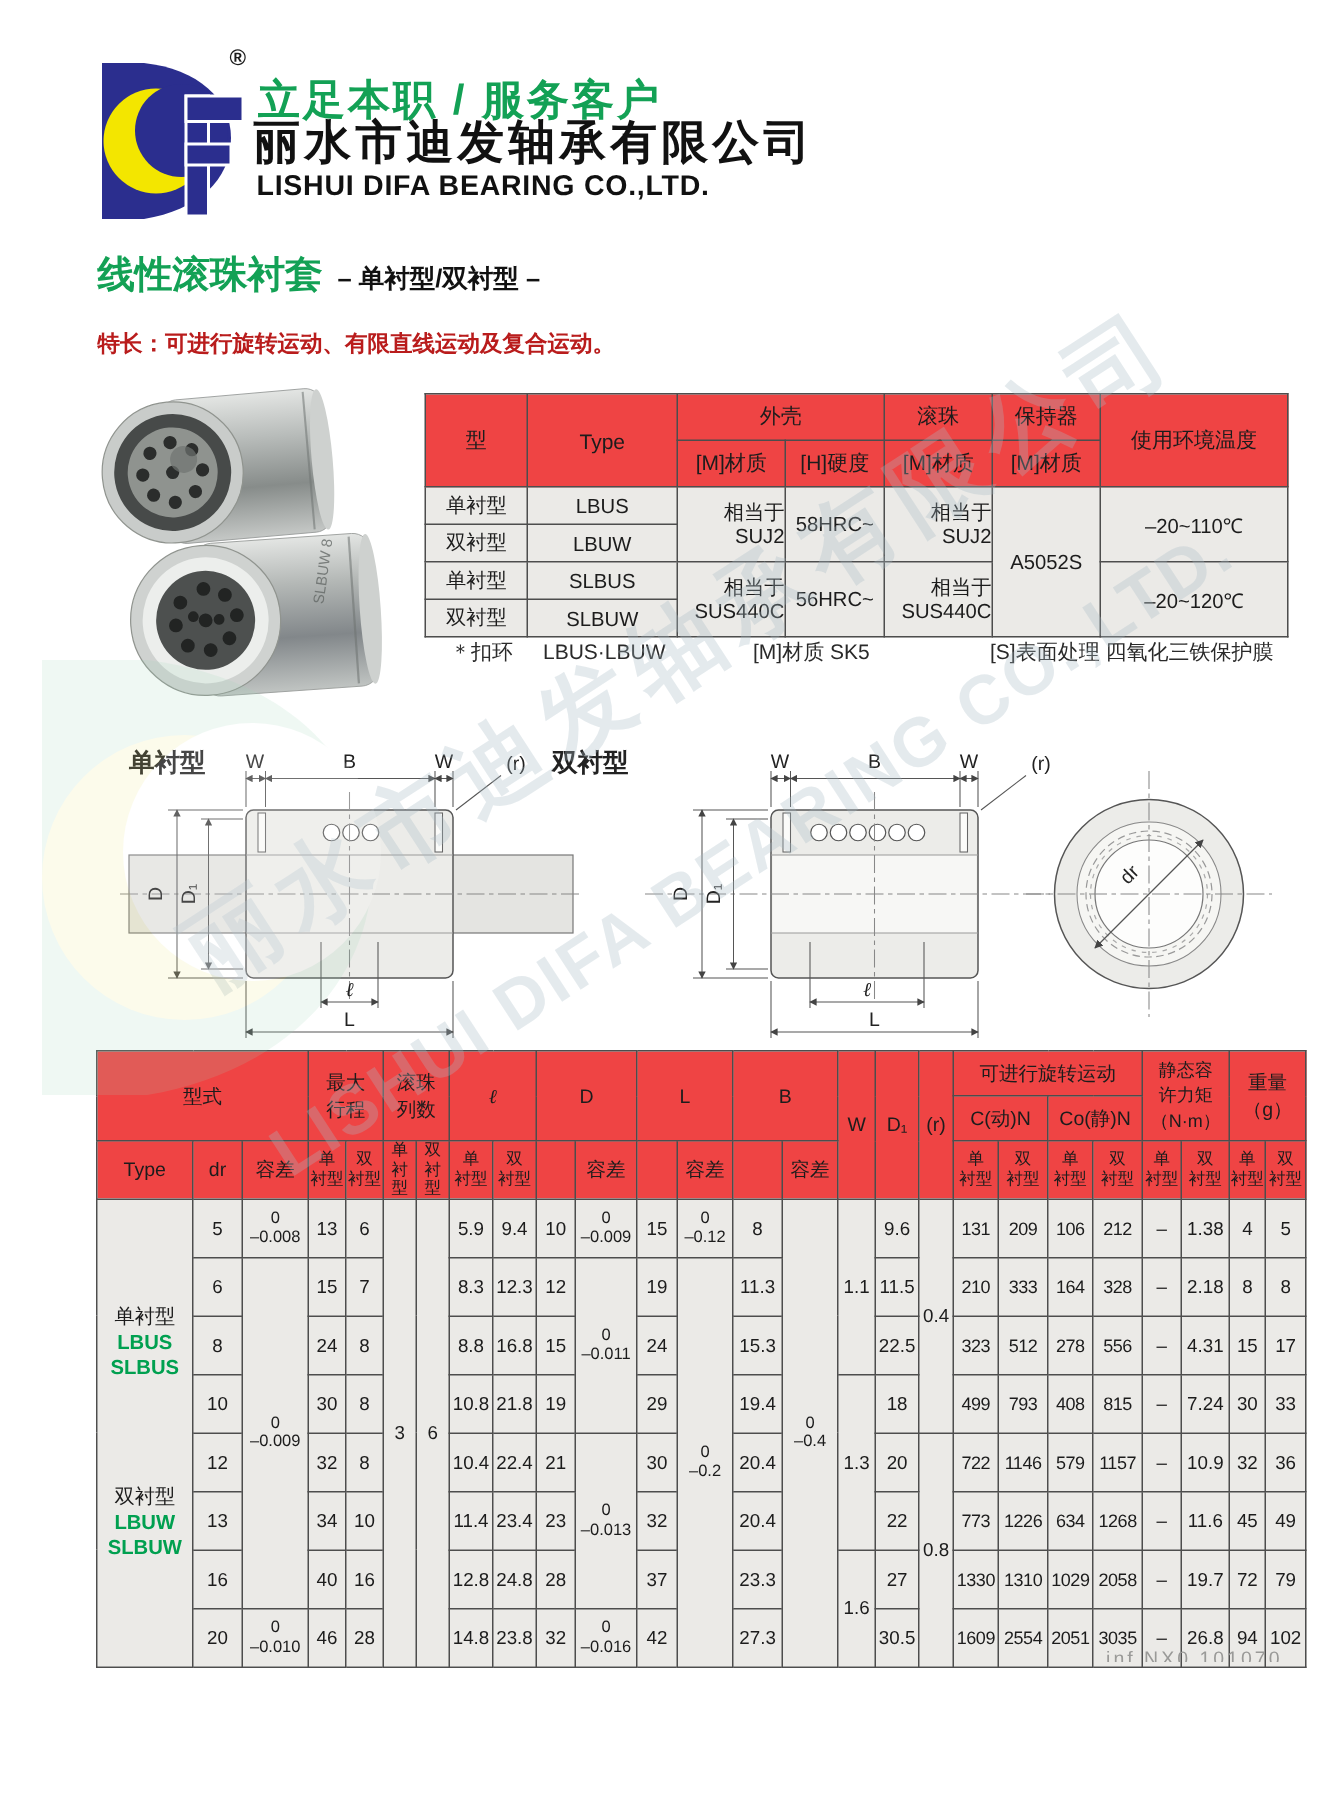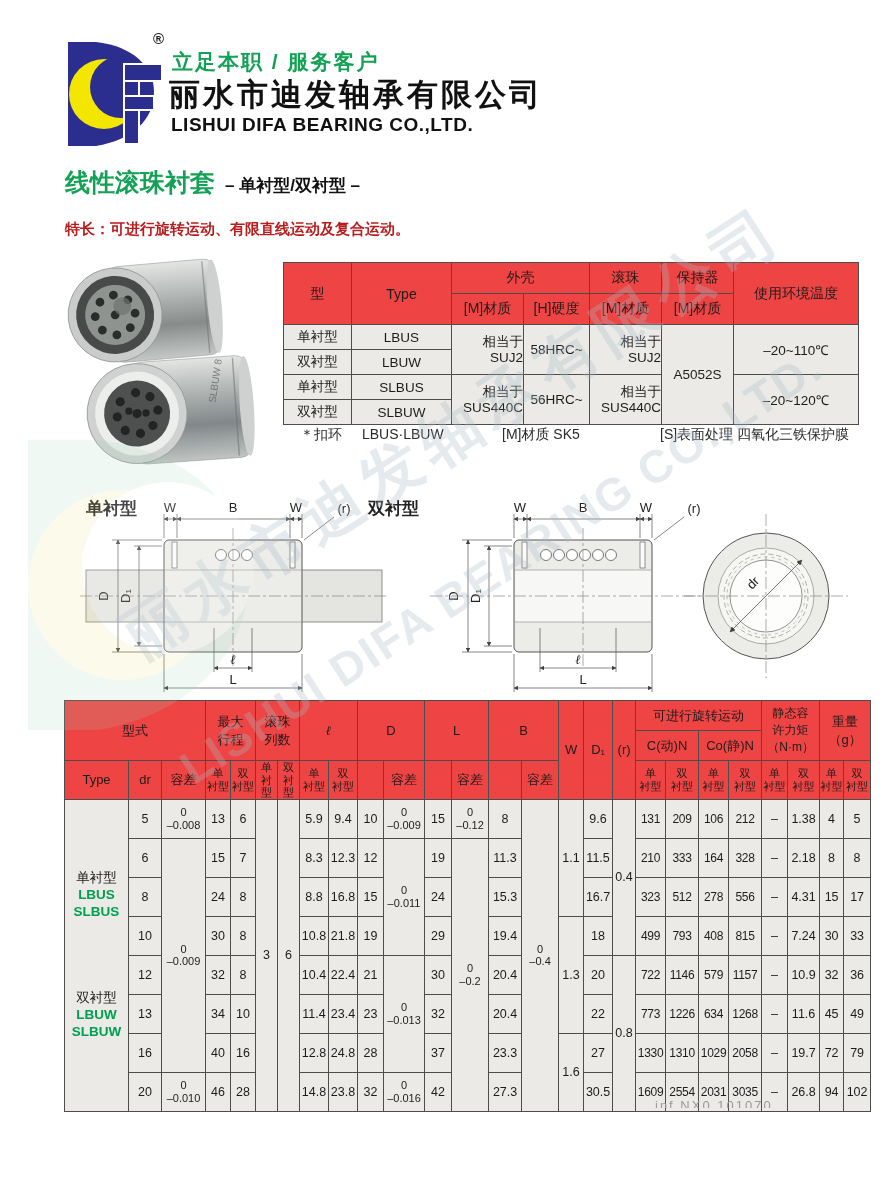--- a/index.html
+++ b/index.html
@@ -4,21 +4,21 @@
 <style>
   html,body{margin:0;padding:0;background:#ffffff;}
   body{font-family:"Liberation Sans", sans-serif; color:#1c1c1c;}
   #page{position:relative;width:884px;height:1200px;background:#ffffff;overflow:hidden;}
   .abs{position:absolute;}
   .pre{white-space:pre-line;}
   .modelgreen{color:#00a050;font-weight:bold;}
 
   
   .reg{font-size:15px;font-weight:bold;}
-  .slogan{font-size:21px;font-weight:bold;color:#13a155;letter-spacing:2px;}
+  .slogan{font-size:28px;font-weight:bold;color:#13a155;letter-spacing:2px;}
   .company-cn{font-size:31px;font-weight:bold;color:#111;letter-spacing:3px;}
   .company-en{font-size:19px;font-weight:bold;color:#111;letter-spacing:.5px;}
 
   
   .title-cn{font-size:25px;font-weight:bold;color:#13a155;}
   .title-range{font-size:17px;font-weight:bold;color:#111;margin-left:10px;}
   .title-en{font-size:17.5px;color:#1a1a1a;}
   .title-feat{font-size:15px;font-weight:bold;color:#b91c1c;}
 
   
@@ -536,21 +536,21 @@
 
     <tr>
       <td>8</td>
       <td>24</td>
       <td>8</td>
       <td>8.8</td>
       <td>16.8</td>
       <td>15</td>
       <td>24</td>
       <td>15.3</td>
-      <td>16.7</td>
+      <td>22.5</td>
       <td class="num">323</td>
       <td class="num">512</td>
       <td class="num">278</td>
       <td class="num">556</td>
       <td>–</td>
       <td>4.31</td>
       <td>15</td>
       <td>17</td>
     </tr>
 
@@ -654,27 +654,27 @@
       <td>32</td>
       <td class="tolcell">
             <div>0</div>
             <div>–0.016</div>
           </td>
       <td>42</td>
       <td>27.3</td>
       <td>30.5</td>
       <td class="num">1609</td>
       <td class="num">2554</td>
-      <td class="num">2031</td>
+      <td class="num">2051</td>
       <td class="num">3035</td>
       <td>–</td>
       <td>26.8</td>
       <td>94</td>
       <td>102</td>
     </tr>
   </tbody>
     </table>
 
-  <div class="abs content footer-code" style="left:655px;top:1098px;width:200px;">
+  <div class="abs content footer-code" style="left:655px;top:1098px;width:200px;text-align:right;">
     <span>inf NX0 101070</span>
   </div>
 
 </div>
 
 </body></html>

